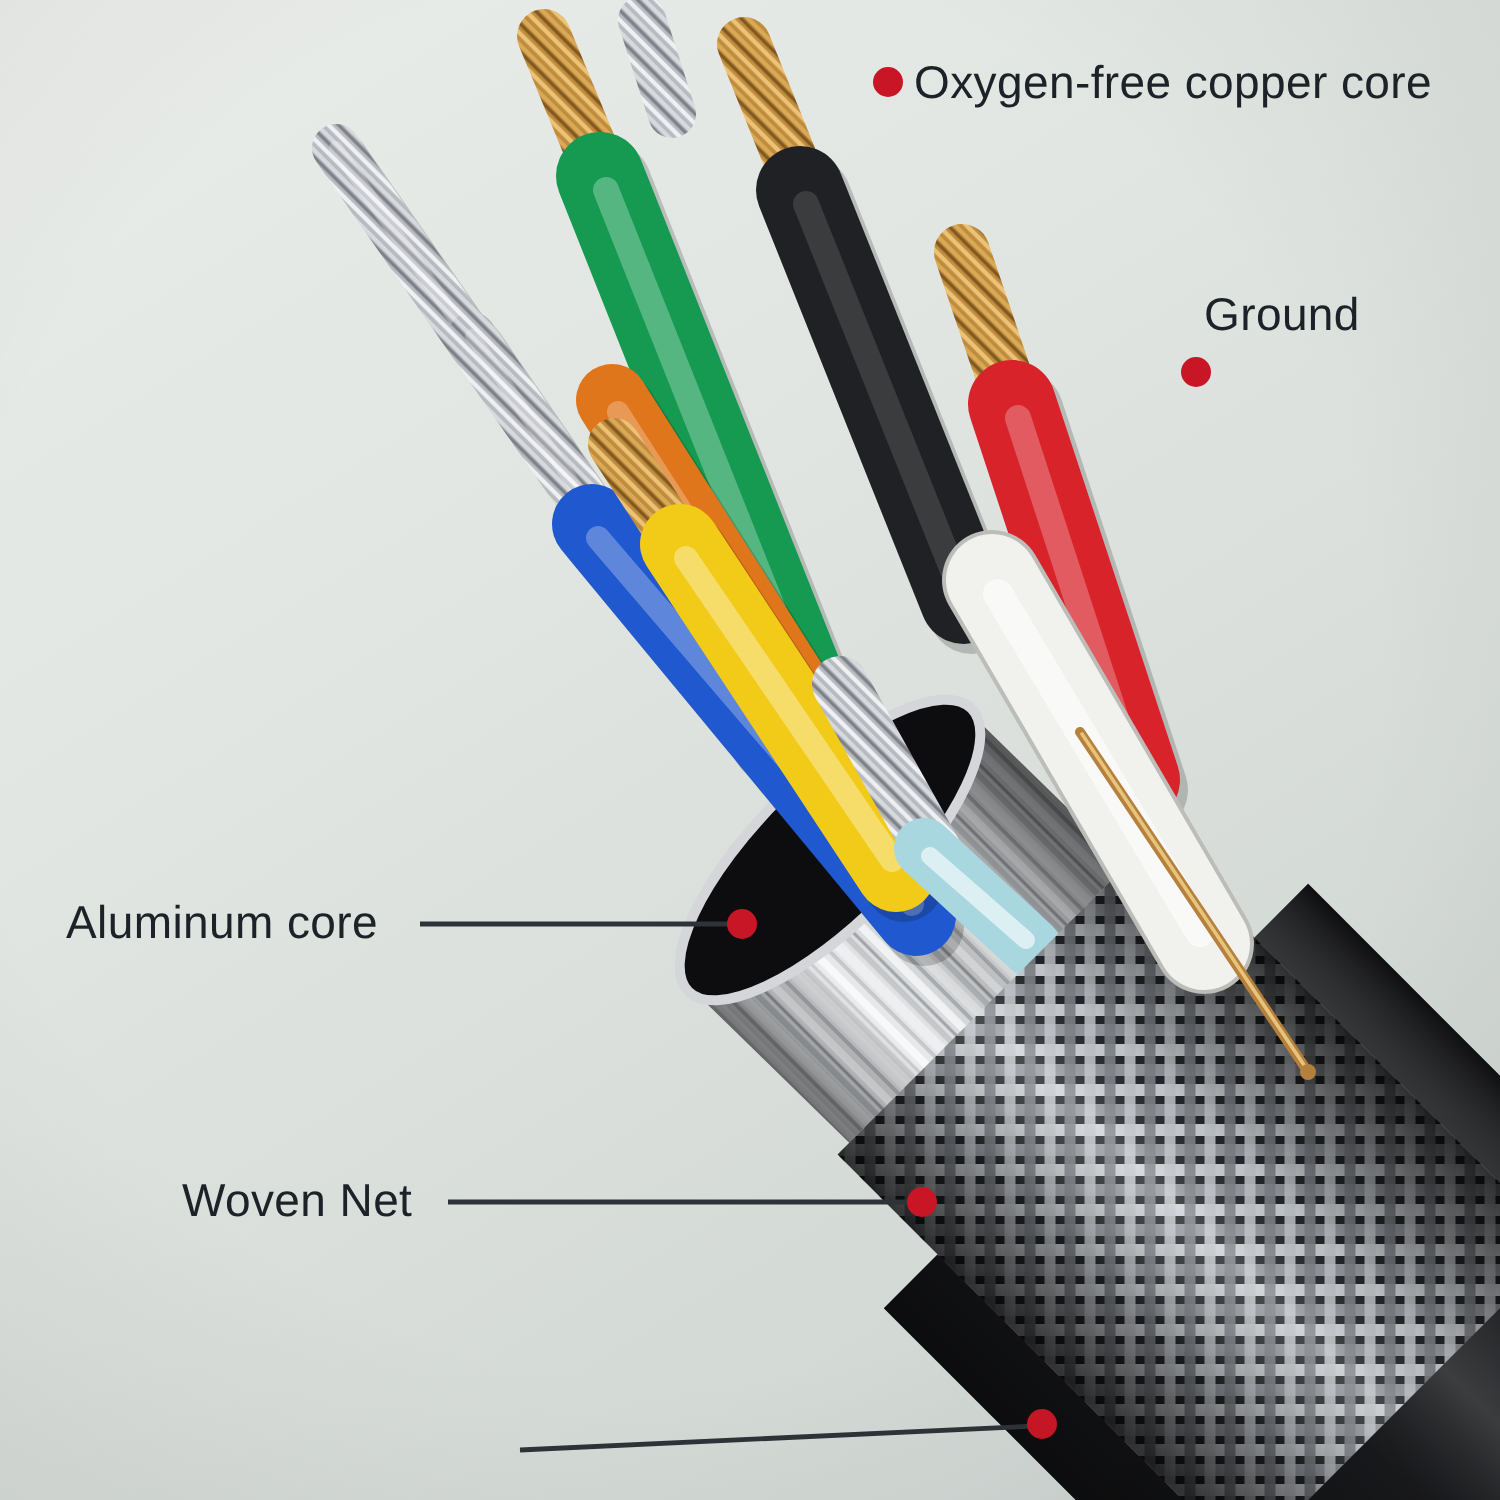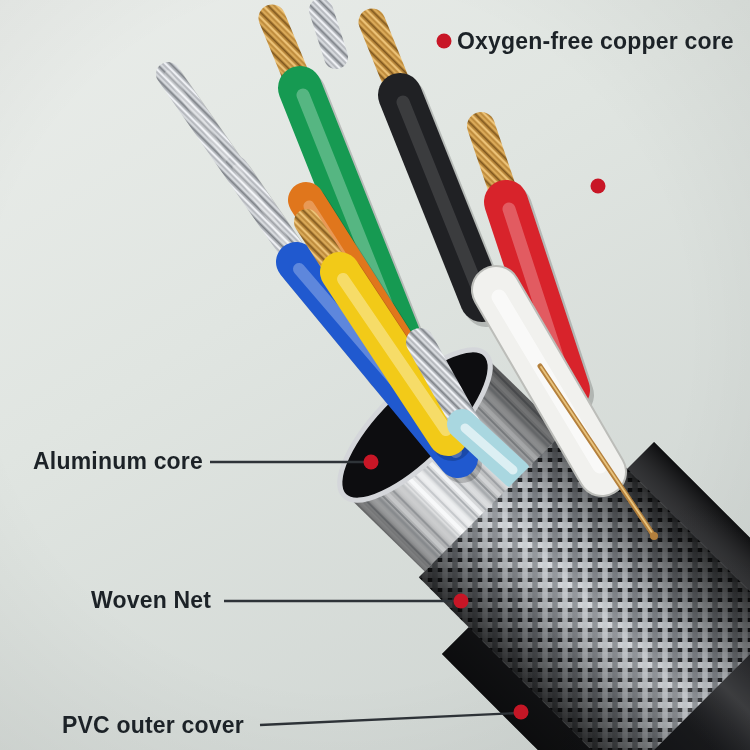--- a/index.html
+++ b/index.html
@@ -20,21 +20,21 @@
     position:relative;width:750px;height:750px;overflow:hidden;
     background:linear-gradient(148deg,#eaedea 0%,#e0e5e1 38%,#ccd2cf 100%);
     font-family:"Liberation Sans",sans-serif;
   }
   .stage::after{
     content:"";position:absolute;inset:0;pointer-events:none;
     background:radial-gradient(ellipse at 45% 45%, rgba(0,0,0,0) 60%, rgba(0,0,0,0.07) 100%);
   }
   svg{position:absolute;left:0;top:0;}
   .label{
-    position:absolute;font-weight:700;font-size:23px;color:var(--label-text);
+    position:absolute;font-weight:400;font-size:23px;color:var(--label-text);
     letter-spacing:.2px;white-space:nowrap;z-index:5;
   }
   #lbl-copper{left:457px;top:28px;}
   #lbl-ground{left:602px;top:144px;}
   #lbl-alum{left:33px;top:448px;}
   #lbl-woven{left:91px;top:587px;text-align:center;}
   #lbl-pvc{left:62px;top:712px;}
   .dot{fill:var(--marker);}
   .leader{stroke:#2e3338;stroke-width:2.4;}
   .w-green{stroke:var(--wire-green);}
@@ -208,17 +208,17 @@
       <line class="leader" x1="210" y1="462" x2="368" y2="462"></line>
       <circle class="dot" cx="371" cy="462" r="7.5"></circle>
       <line class="leader" x1="224" y1="601" x2="458" y2="601"></line>
       <circle class="dot" cx="461" cy="601" r="7.5"></circle>
       <line class="leader" x1="260" y1="725" x2="518" y2="713"></line>
       <circle class="dot" cx="521" cy="712" r="7.5"></circle>
     </g>
   </svg>
 
   <div class="label" id="lbl-copper">Oxygen-free copper core</div>
+  <div class="label" id="lbl-ground">Ground</div>
   <div class="label" id="lbl-alum">Aluminum core</div>
   <div class="label" id="lbl-woven">Woven Net</div>
-  <div class="label" id="lbl-pvc">PVC outer cover</div>
 
 </div>
 
 </body></html>

